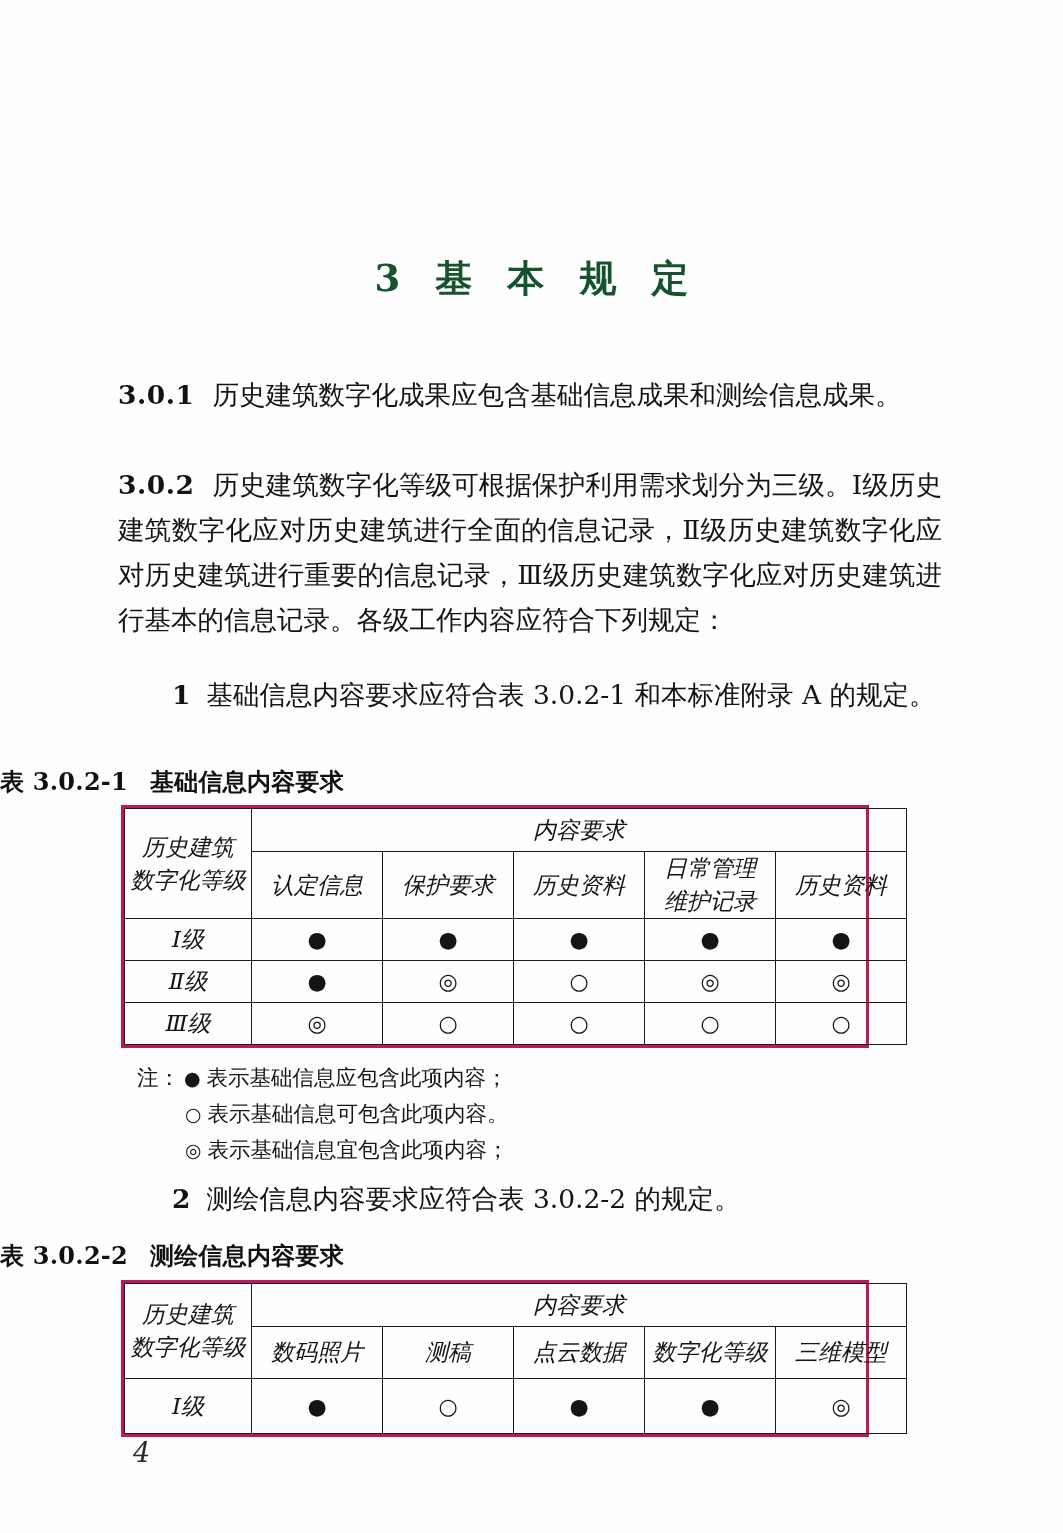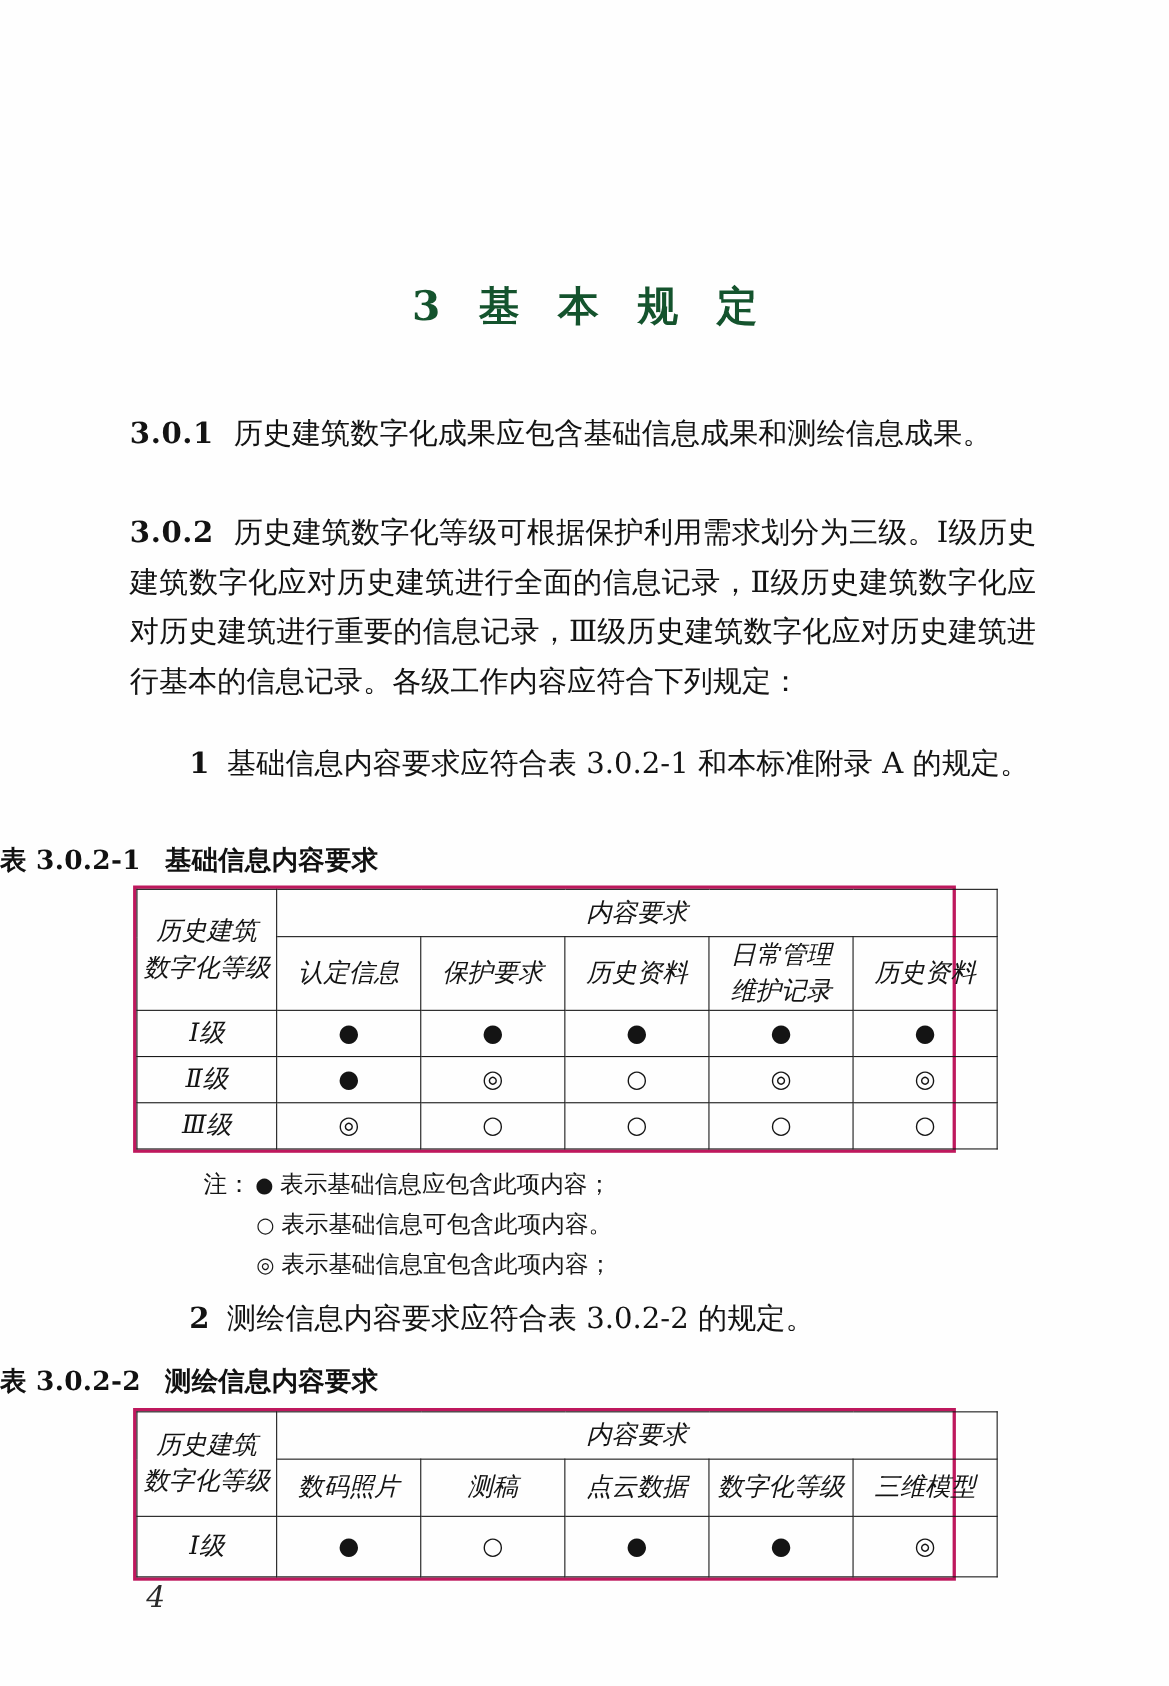--- a/index.html
+++ b/index.html
@@ -118,21 +118,20 @@
   }
 
   
   .notes {
     position: absolute;
     left: 137px;
     width: 700px;
     font-size: 21.5px;
     line-height: 36px;
     color: #161616;
-    margin-left: 48px;
   }
   .notes .note-line { white-space: nowrap; }
   .notes .note-hang { padding-left: 44px; }
   .note-sym {
     font-family: "DejaVu Sans", "Liberation Sans", sans-serif;
     font-size: 19px;
     padding: 0 6px 0 4px;
   }
 
   

